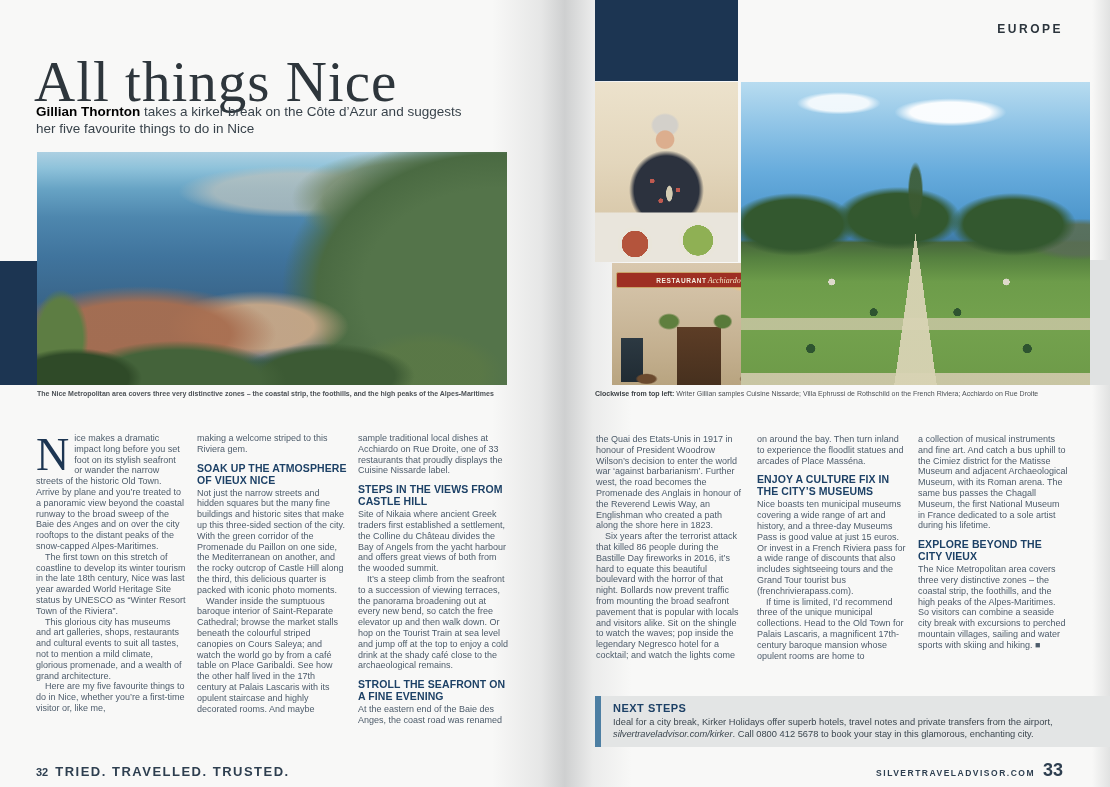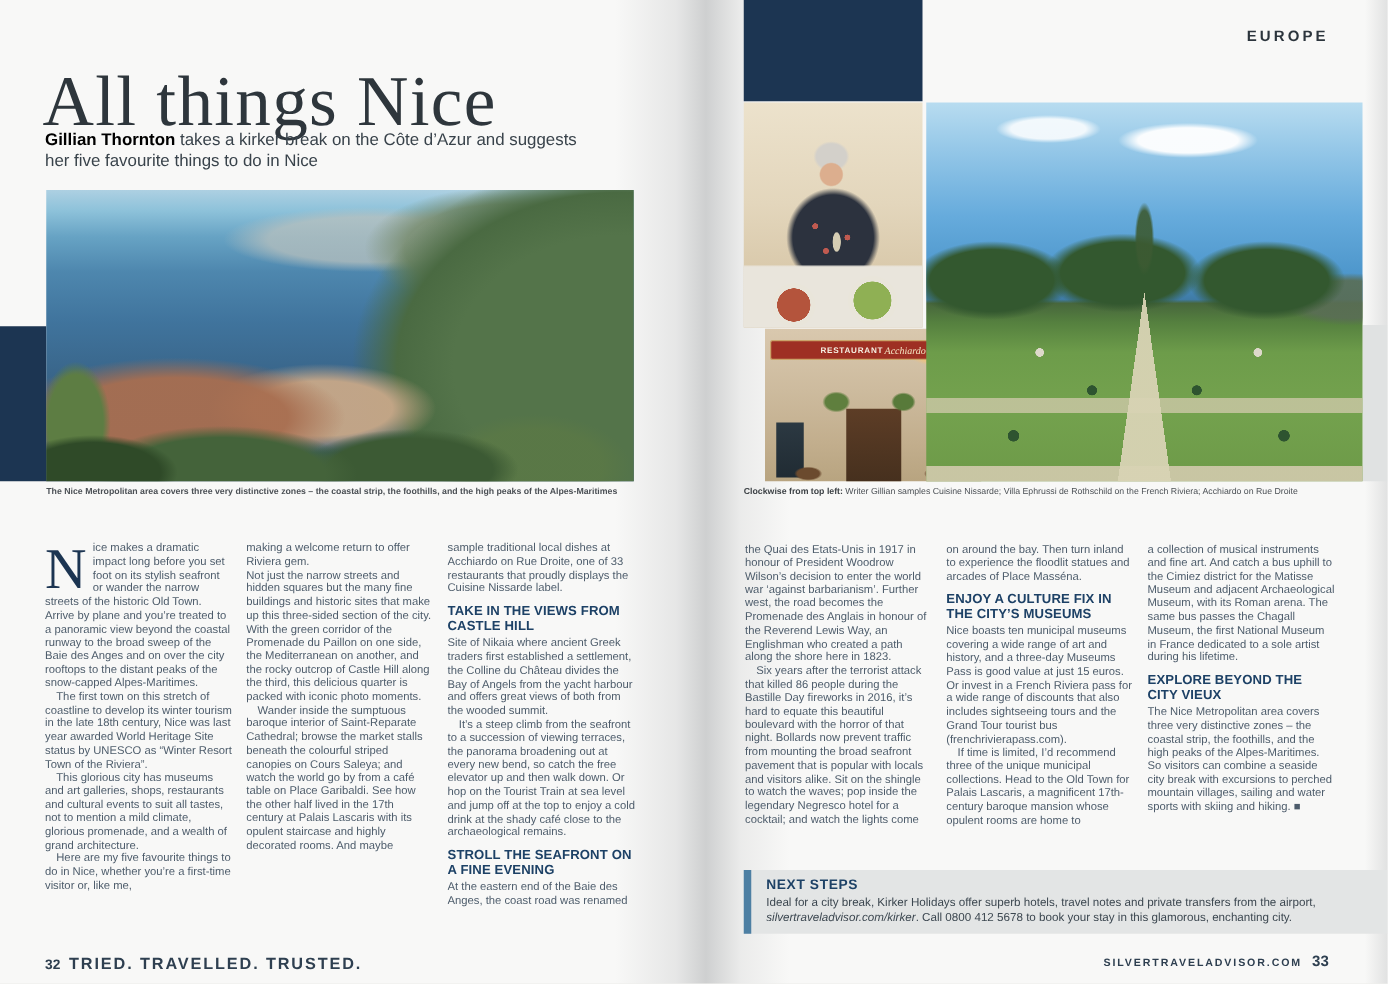--- a/index.html
+++ b/index.html
@@ -143,21 +143,21 @@
   
   .section-label {
     position:absolute; top:22px; right:47px;
     font-size:12px; font-weight:700; letter-spacing:2.5px; color:#2c353d;
   }
   .footer-left { position:absolute; left:36px; top:762px; color:#2e3f50; }
   .footer-left .pgnum { font-size:11px; font-weight:700; margin-right:7px; }
   .footer-left .tagline { font-size:13px; font-weight:700; letter-spacing:1.5px; }
   .footer-right { position:absolute; top:760px; right:47px; color:#2e3f50; text-align:right; }
   .footer-right .site { font-size:8.5px; font-weight:700; letter-spacing:1.5px; margin-right:8px; }
-  .footer-right .pgnum33 { font-size:12px; font-weight:700; }
+  .footer-right .pgnum33 { font-size:18px; font-weight:700; }
 
   
   .next-steps {
     position:absolute; left:595px; top:696px; width:546px; min-height:45px;
     background:#e3e5e5; border-left:6px solid #4d7fa3;
     padding:6px 12px 7px 12px;
   }
   .next-steps h3 {
     font-size:11px; font-weight:700; color:#1d4166; letter-spacing:0.5px; margin-bottom:2px;
   }
@@ -183,27 +183,28 @@
   <p class="caption caption-left">The Nice Metropolitan area covers three very distinctive zones – the coastal strip, the foothills, and the high peaks of the Alpes-Maritimes</p>
 
   <div class="cols cols-left">
     <div class="col">
       <p><span class="dropcap">N</span><span>ice makes a dramatic impact long before you set foot on its stylish seafront or wander the narrow streets of the historic Old Town. Arrive by plane and you’re treated to a panoramic view beyond the coastal runway to the broad sweep of the Baie des Anges and on over the city rooftops to the distant peaks of the snow-capped Alpes-Maritimes.</span></p>
       <p class="indent">The first town on this stretch of coastline to develop its winter tourism in the late 18th century, Nice was last year awarded World Heritage Site status by UNESCO as “Winter Resort Town of the Riviera”.</p>
       <p class="indent">This glorious city has museums and art galleries, shops, restaurants and cultural events to suit all tastes, not to mention a mild climate, glorious promenade, and a wealth of grand architecture.</p>
       <p class="indent">Here are my five favourite things to do in Nice, whether you’re a first-time visitor or, like me,</p>
     </div>
     <div class="col">
-      <p>making a welcome return to offer Riviera gem.</p>
+      <p>making a welcome striped to this Riviera gem.</p>
+      <h4>SOAK UP THE ATMOSPHERE OF VIEUX NICE</h4>
       <p>Not just the narrow streets and hidden squares but the many fine buildings and historic sites that make up this three-sided section of the city. With the green corridor of the Promenade du Paillon on one side, the Mediterranean on another, and the rocky outcrop of Castle Hill along the third, this delicious quarter is packed with iconic photo moments.</p>
       <p class="indent">Wander inside the sumptuous baroque interior of Saint-Reparate Cathedral; browse the market stalls beneath the colourful striped canopies on Cours Saleya; and watch the world go by from a café table on Place Garibaldi. See how the other half lived in the 17th century at Palais Lascaris with its opulent staircase and highly decorated rooms. And maybe</p>
     </div>
     <div class="col">
       <p>sample traditional local dishes at Acchiardo on Rue Droite, one of 33 restaurants that proudly displays the Cuisine Nissarde label.</p>
-      <h4>TAKE IN THE VIEWS FROM CASTLE HILL</h4>
+      <h4>STEPS IN THE VIEWS FROM CASTLE HILL</h4>
       <p>Site of Nikaia where ancient Greek traders first established a settlement, the Colline du Château divides the Bay of Angels from the yacht harbour and offers great views of both from the wooded summit.</p>
       <p class="indent">It’s a steep climb from the seafront to a succession of viewing terraces, the panorama broadening out at every new bend, so catch the free elevator up and then walk down. Or hop on the Tourist Train at sea level and jump off at the top to enjoy a cold drink at the shady café close to the archaeological remains.</p>
       <h4>STROLL THE SEAFRONT ON A FINE EVENING</h4>
       <p>At the eastern end of the Baie des Anges, the coast road was renamed</p>
     </div>
   </div>
 
   <p class="footer-left"><span class="pgnum">32</span><span class="tagline">TRIED. TRAVELLED. TRUSTED.</span></p>
 
   <div class="navy-block"></div>

